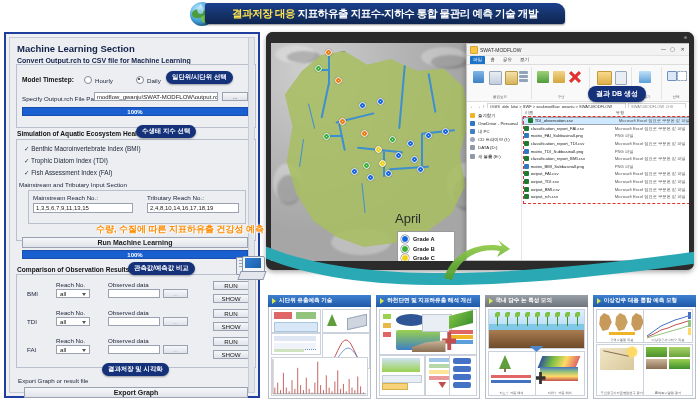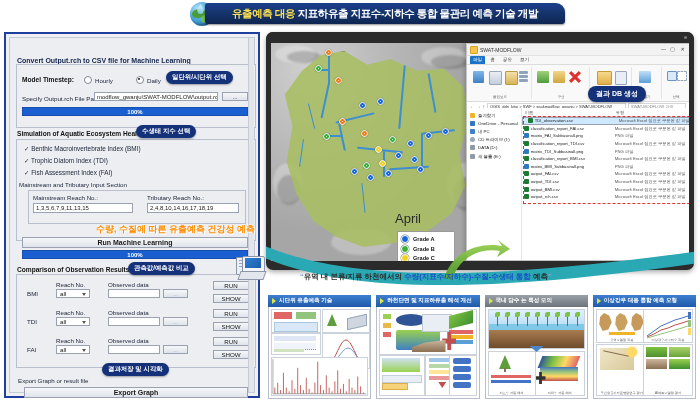--- a/index.html
+++ b/index.html
@@ -226,28 +226,29 @@
 </head>
 <body>
 
 <div class="root">
 
   <div class="globe">
       <div class="drop"></div>
     </div>
   <div class="titlebar">
     <div class="t">
-      <span class="hl">유출예측 대응</span>
+      <span class="hl">결과저장 대응</span>
       <span>지표하유출 지표수-지하수 통합 물관리 예측 기술 개발</span>
     </div>
   </div>
 
   <div class="mlpanel">
     <div class="mlinner">
 
+      <div class="ml-h1">Machine Learning Section</div>
       <div class="ml-h2">Convert Output.rch to CSV file for Machine Learning</div>
 
       <div class="grp" style="left:6px;top:26px;width:238px;height:62px;"></div>
 
       <div class="lbl-b" style="position:absolute;left:12px;top:38px;">Model Timestep:</div>
       <div style="position:absolute;left:74px;top:38px;" class="lbl">
         <span class="radio"></span><span>Hourly</span>
       </div>
       <div style="position:absolute;left:126px;top:38px;" class="lbl">
         <span class="radio on"></span><span>Daily</span>
@@ -268,21 +269,21 @@
       <div class="chk" style="position:absolute;left:14px;top:119px;">✓ <span>Trophic Diatom Index (TDI)</span></div>
       <div class="chk" style="position:absolute;left:14px;top:131px;">✓ <span>Fish Assessment Index (FAI)</span></div>
       <div class="lbl" style="position:absolute;left:9px;top:143px;">Mainstream and Tributary Input Section</div>
 
       <div class="grp" style="left:18px;top:152px;width:216px;height:32px;"></div>
       <div class="lbl" style="position:absolute;left:23px;top:156px;">Mainstream Reach No.:</div>
       <div class="txtin" style="position:absolute;left:23px;top:165px;width:100px;height:10px;">1,3,5,6,7,9,11,13,15</div>
       <div class="lbl" style="position:absolute;left:137px;top:156px;">Tributary Reach No.:</div>
       <div class="txtin" style="position:absolute;left:137px;top:165px;width:92px;height:10px;">2,4,8,10,14,16,17,18,19</div>
 
-      <div class="orangetext" style="left:86px;top:185px;">수량, 수질에 따른 유출예측 건강성 예측</div>
+      <div class="orangetext" style="left:86px;top:185px;">수량, 수질에 따른 지표하유출 건강성 예측</div>
 
       <div class="btn big" style="position:absolute;left:12px;top:199px;width:226px;height:11px;">Run Machine Learning</div>
       <div class="bar" style="position:absolute;left:12px;top:212px;width:226px;height:9px;">100%</div>
 
       <div class="lbl-b" style="position:absolute;left:7px;top:228px;">Comparison of Observation Results</div>
       <div class="pill" style="left:118px;top:224px;">관측값/예측값 비교</div>
 
       <div class="grp" style="left:6px;top:236px;width:238px;height:92px;"></div>
 
       <div>
@@ -585,23 +586,20 @@
     <path d="M 4,40 C 14,10 44,4 62,8 L 58,2 L 70,11 L 57,19 L 60,13 C 44,10 20,16 12,42 Z" fill="url(#ga)" opacity=".95"></path>
   </svg>
 
   <div class="pc">
     <div class="tower"></div>
     <div class="mon"></div>
     <div class="scr"></div>
     <div class="base"></div>
   </div>
 
-  <div class="midtext">
-    <span class="q">“</span><span>유역 내 본류/지류 하천에서의 </span><span class="b">수량(지표수/지하수)-수질-수생태 통합</span><span> 예측</span><span class="q">”</span>
-  </div>
 
   <div class="bpanels">
 
     <div class="bp">
       <div class="bp-h">
           <div class="tri"></div>
           <span>시단위 유출예측 기술</span>
         </div>
       <div class="bp-b">
         <div class="th" style="position:absolute;left:2px;top:2px;width:48px;height:22px;">

